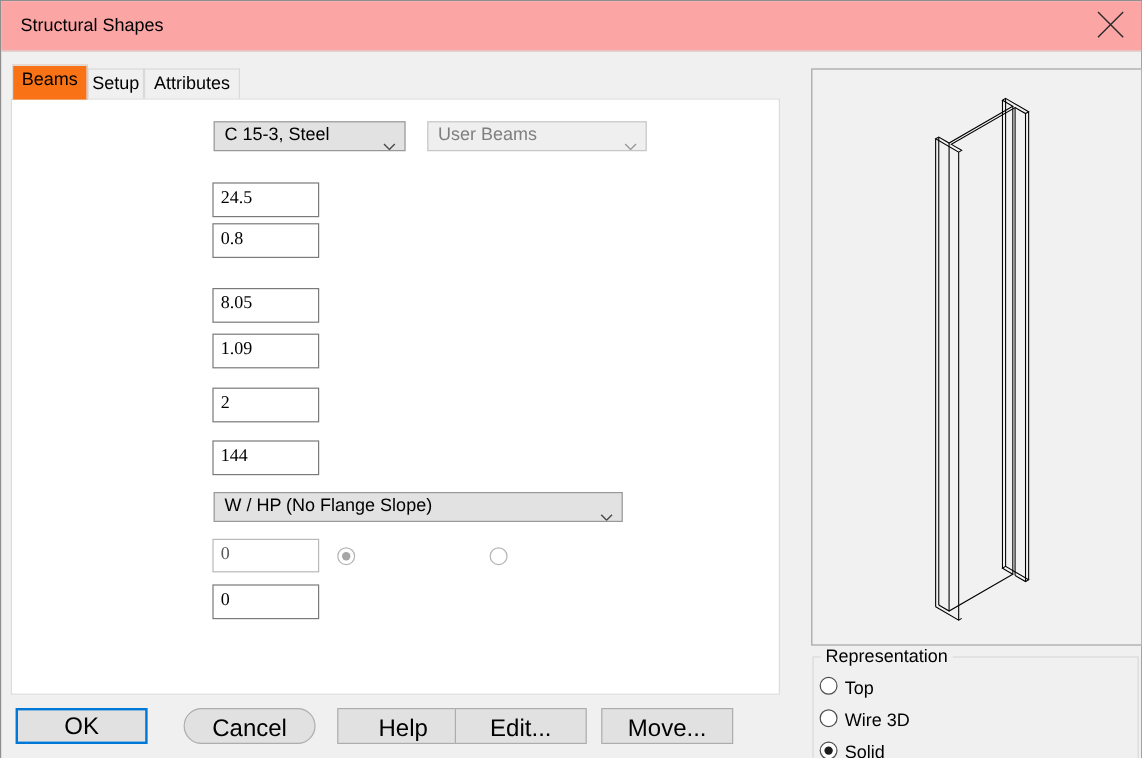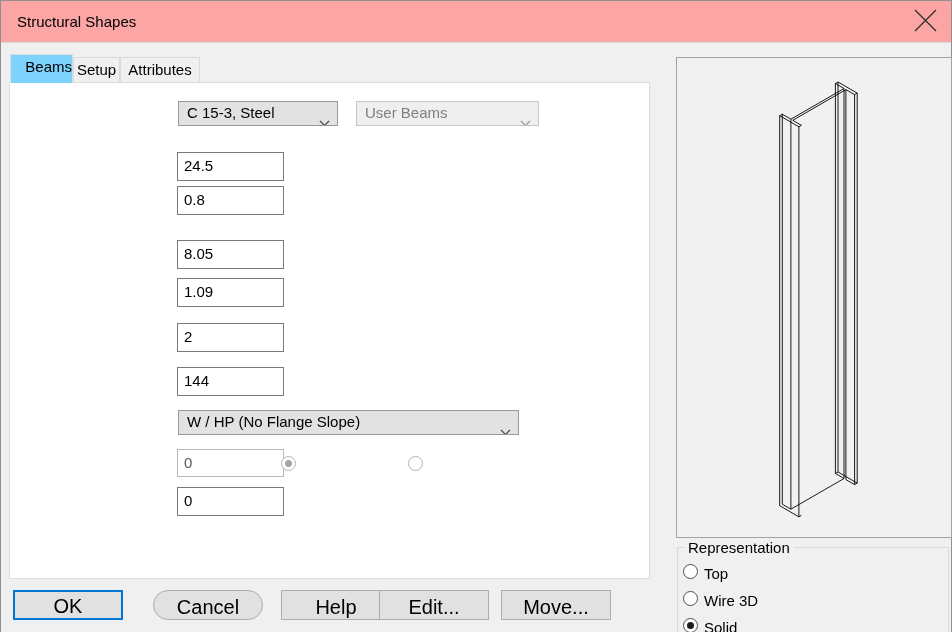--- a/index.html
+++ b/index.html
@@ -9,30 +9,30 @@
             border-top:1px solid #8f8f8f; border-left:1px solid #8f8f8f; border-right:1px solid #8f8f8f; }
   .titlebar { position:absolute; left:0; top:0; width:100%; height:42px; background:#fca5a5;
               border-bottom:1px solid #d9d9d9; }
   .title { position:absolute; left:16px; top:12px; font-size:15px; }
   .close { position:absolute; right:6px; top:4px; width:40px; height:34px; display:flex;
            align-items:center; justify-content:center; cursor:default; }
 
   
   .tab { position:absolute; background:#f0f0f0; border:1px solid #d9d9d9; border-bottom:none;
          text-align:center; font-size:15px; padding-top:3px; }
-  .tab.active { background:#7dd3fc; border-color:#dcdcdc; z-index:3;text-align:right; }
+  .tab.active { background:#f97316; border-color:#dcdcdc; z-index:3; }
   .page { position:absolute; left:8px; top:81px; width:641px; height:497px; background:#ffffff;
           border:1px solid #dcdcdc; z-index:1; }
 
   .lbl { position:absolute; white-space:nowrap; }
   .lbl.dis { color:#9a9a9a; }
   .unit { position:absolute; white-space:nowrap; }
 
-  input.txt { position:absolute; width:107px; height:29px; border:1px solid #7a7a7a; background:#fff;
-              font-family:Liberation Sans, sans-serif; font-size:15px; padding:2px 6px 4px 6px; color:#000; outline:none; }
+  input.txt { position:absolute; width:89px; height:29px; border:1px solid #7a7a7a; background:#fff;
+              font-family:Liberation Serif, serif; font-size:15px; padding:2px 6px 4px 6px; color:#000; outline:none; }
   input.txt.dis { border-color:#b9b9b9; color:#595959; }
 
   .dd { position:absolute; height:25px; background:#e2e2e2; border:1px solid #999999;
         line-height:22px; padding-left:8px; white-space:nowrap; overflow:hidden; }
   .dd .chev { position:absolute; right:7px; top:9px; }
   .dd.dis { background:#efefef; border-color:#c6c6c6; color:#7f7f7f; }
 
   
   .radio { position:absolute; width:15px; height:15px; border-radius:50%; background:#fff;
            border:1px solid #4e4e4e; }

